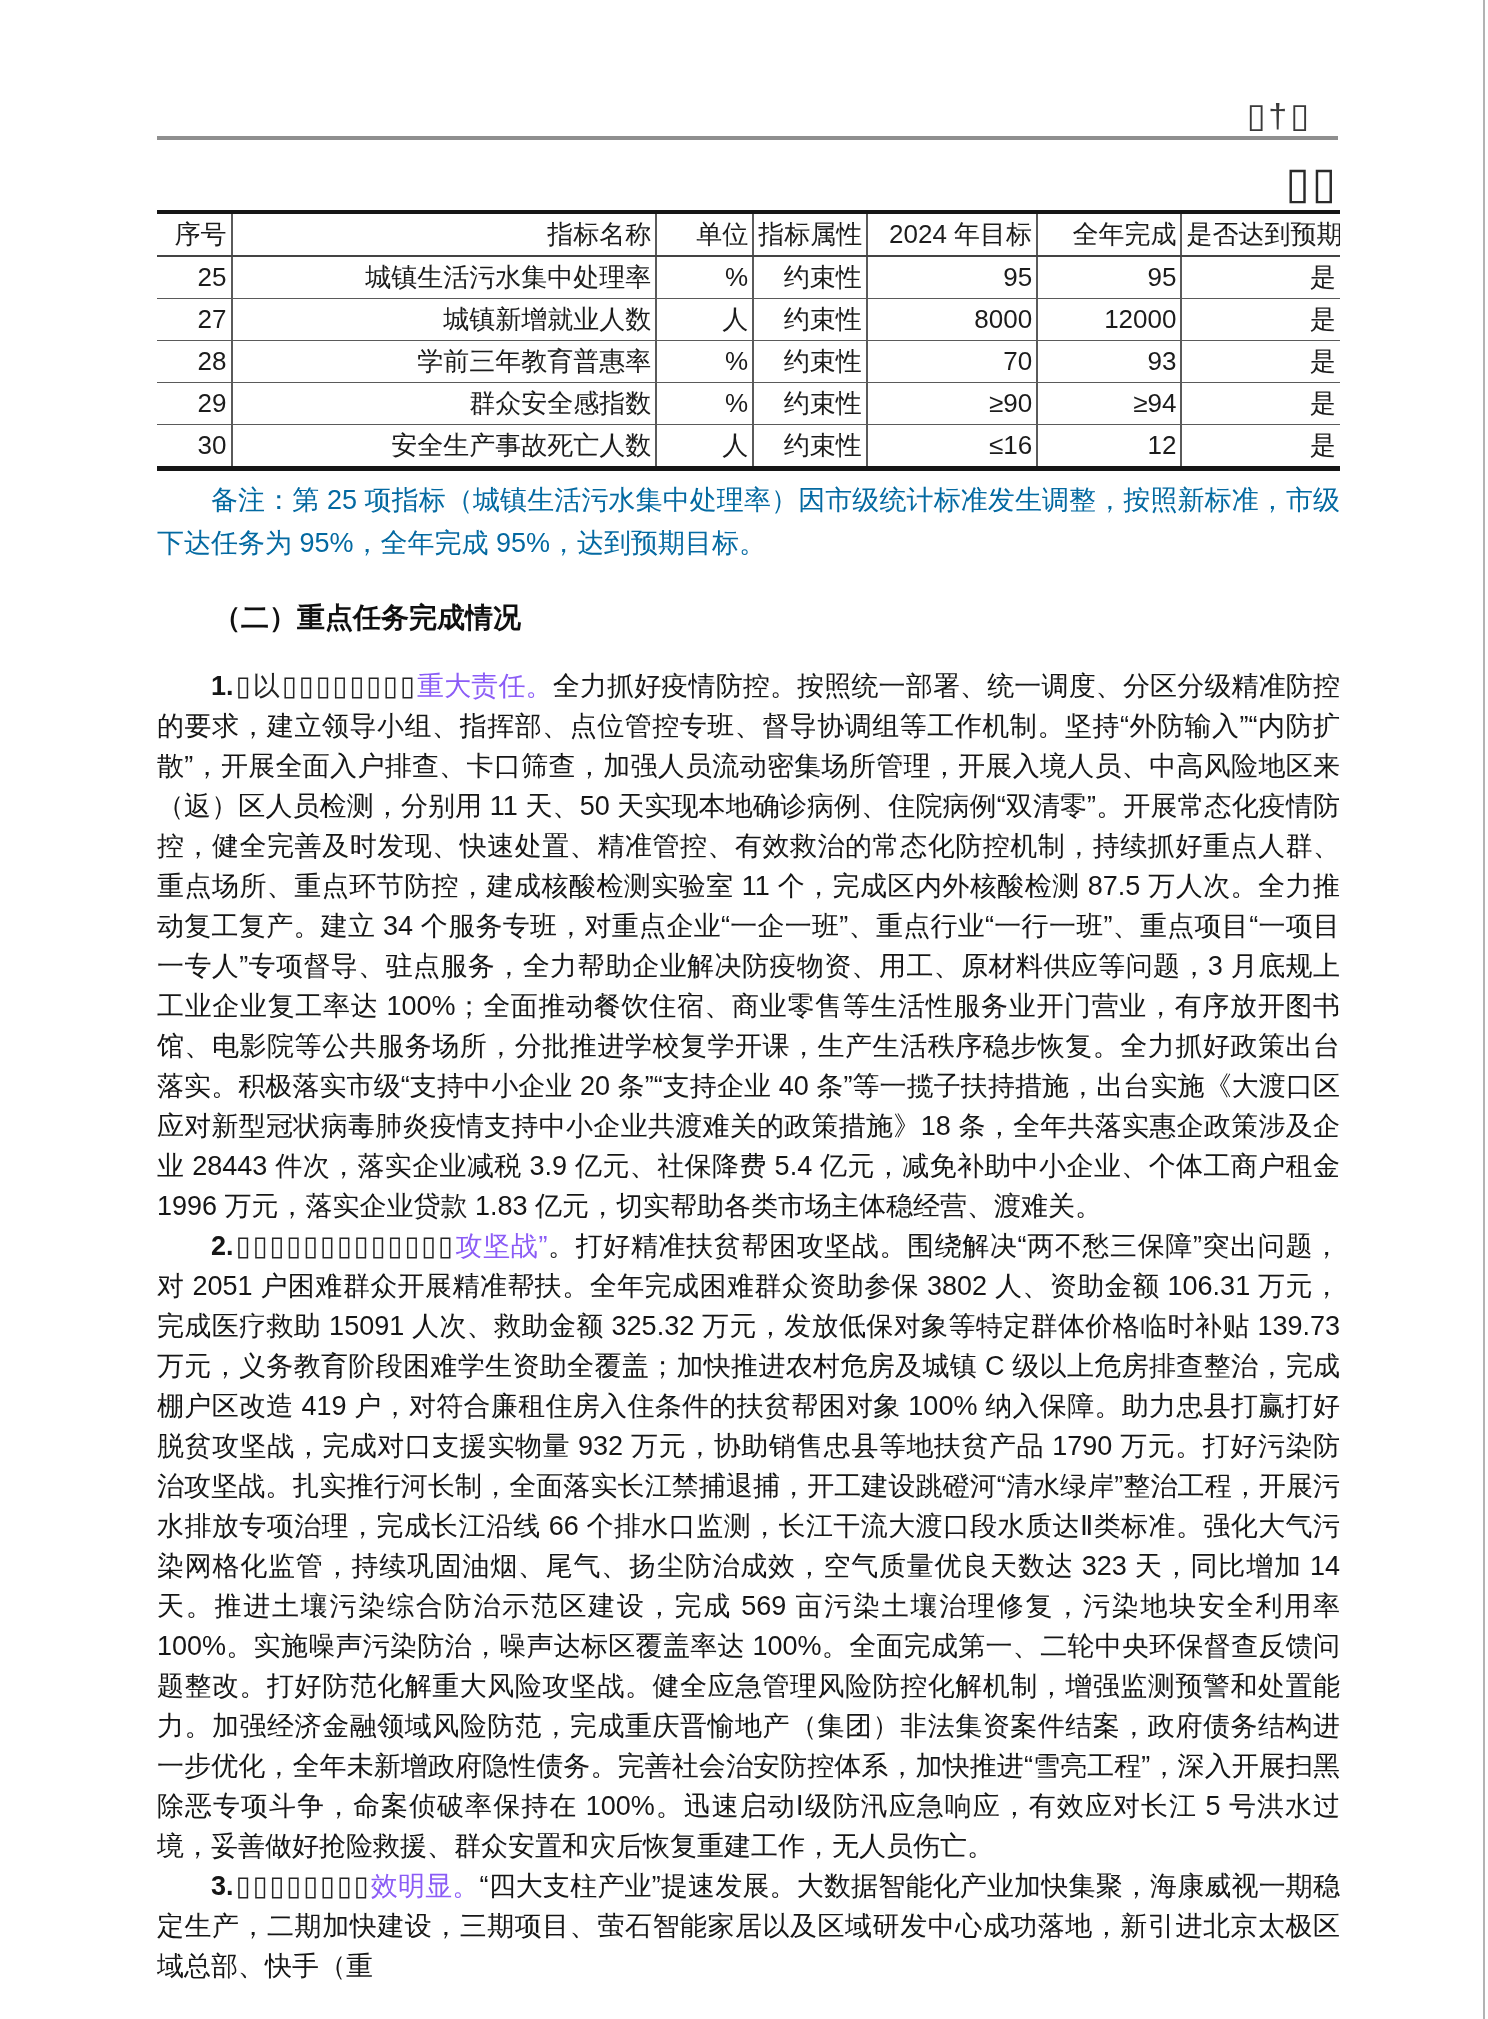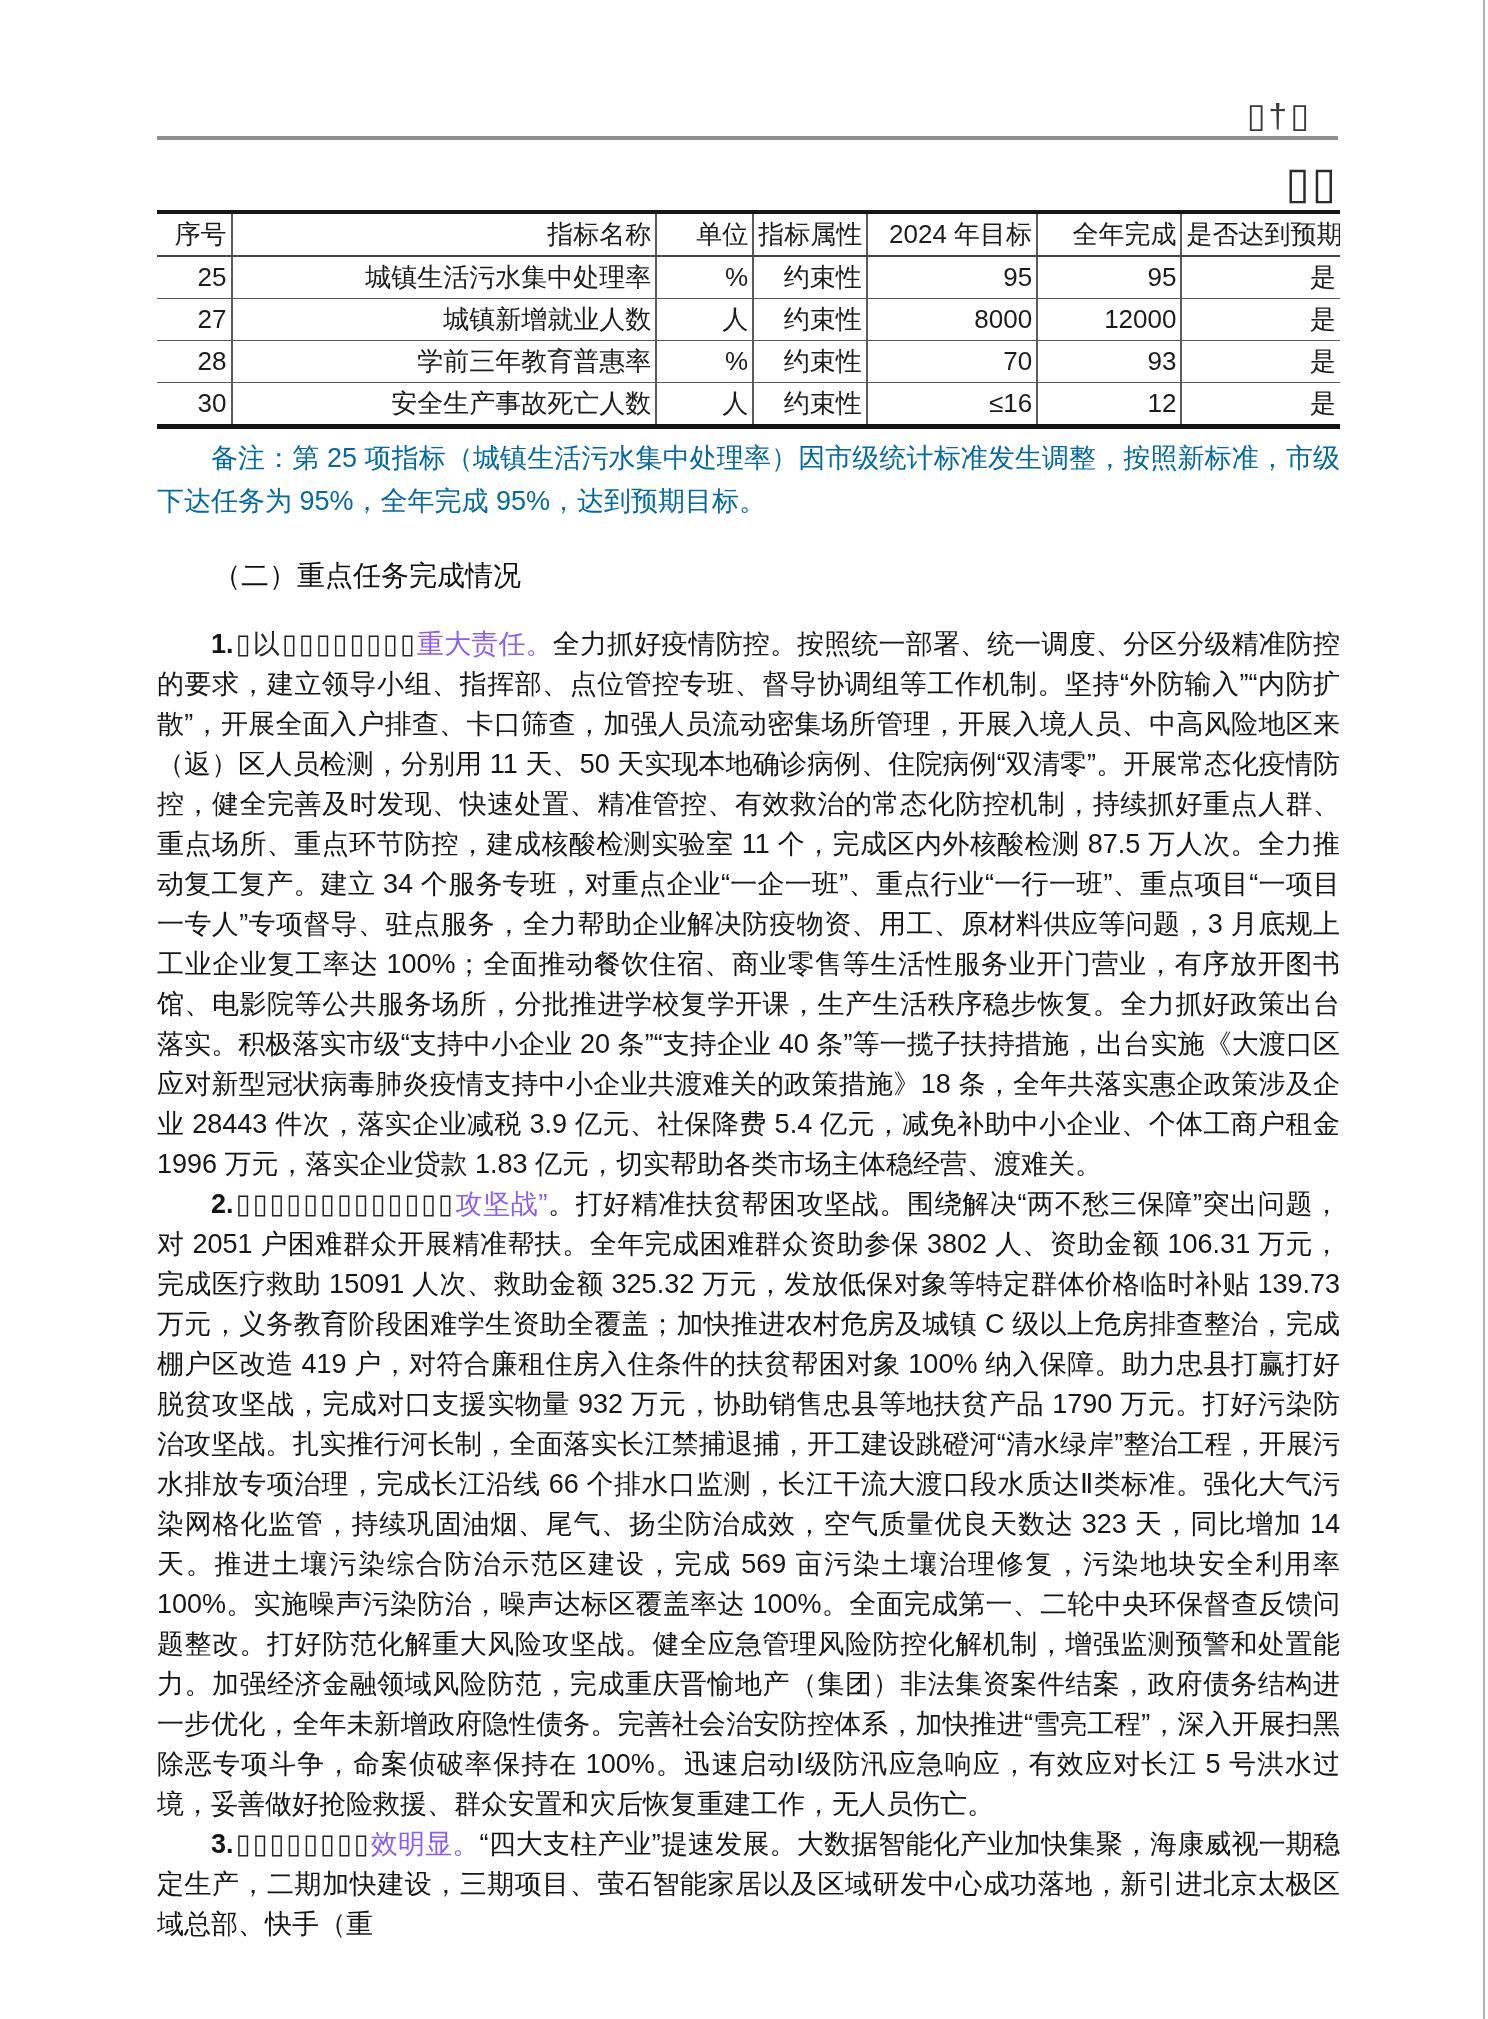--- a/index.html
+++ b/index.html
@@ -47,21 +47,21 @@
   }
   table.indicators th { border-bottom: 2px solid #444; }
   table.indicators tr > *:first-child { border-left: none; }
   table.indicators tr > *:last-child { border-right: none; }
   .note {
     margin-top: 8px; font-size: 27px; line-height: 43px;
     text-indent: 2em; text-align: justify; color: #0369a1;
   }
   .section-heading {
     margin-top: 33px; font-size: 28px; line-height: 40px;
-    font-weight: normal; text-indent: 2em; color: #101010;
+    font-weight: bold; text-indent: 2em; color: #101010;
   }
   .para {
     margin: 0; font-size: 27px; line-height: 40px;
     text-align: justify; text-indent: 2em; color: #161616;
   }
   .pnum { font-weight: bold; }
   .tofu { color: #252525; letter-spacing: 2px; }
   .ghost { color: #8b5cf6; }
 </style>
 </head>
@@ -122,20 +122,29 @@
     <tr>
       <td>28</td>
       <td>学前三年教育普惠率</td>
       <td>%</td>
       <td>约束性</td>
       <td>70</td>
       <td>93</td>
       <td>是</td>
     </tr>
 
+    <tr>
+      <td>29</td>
+      <td>群众安全感指数</td>
+      <td>%</td>
+      <td>约束性</td>
+      <td>≥90</td>
+      <td>≥94</td>
+      <td>是</td>
+    </tr>
 
     <tr>
       <td>30</td>
       <td>安全生产事故死亡人数</td>
       <td>人</td>
       <td>约束性</td>
       <td>≤16</td>
       <td>12</td>
       <td>是</td>
     </tr>

